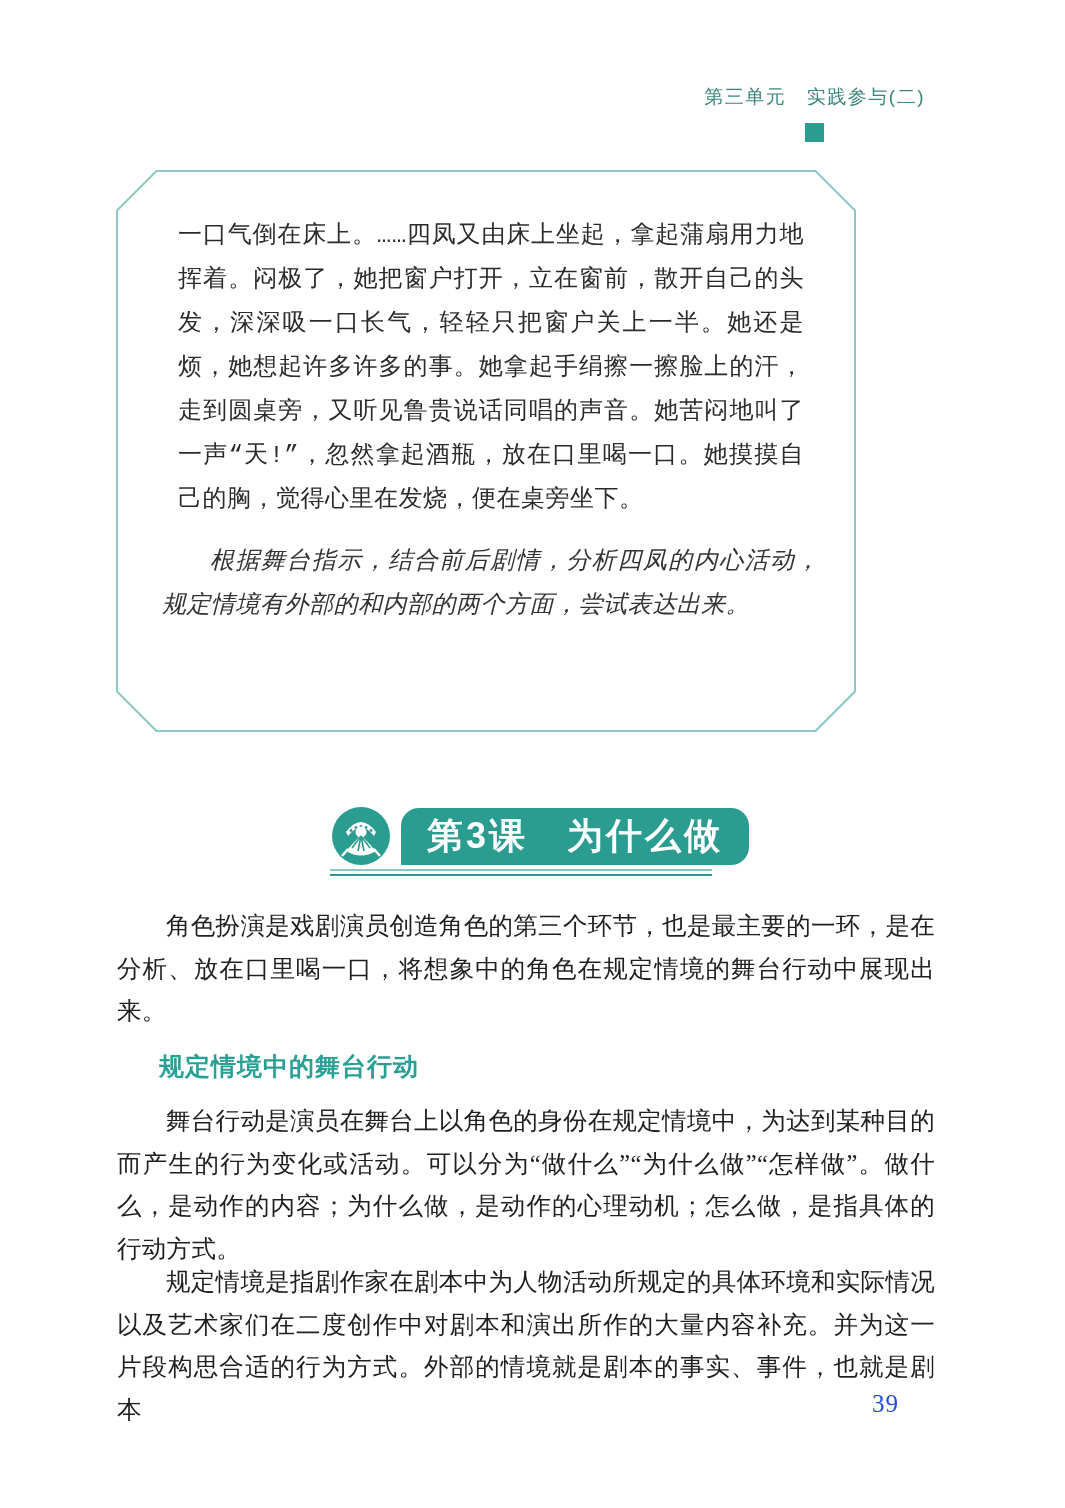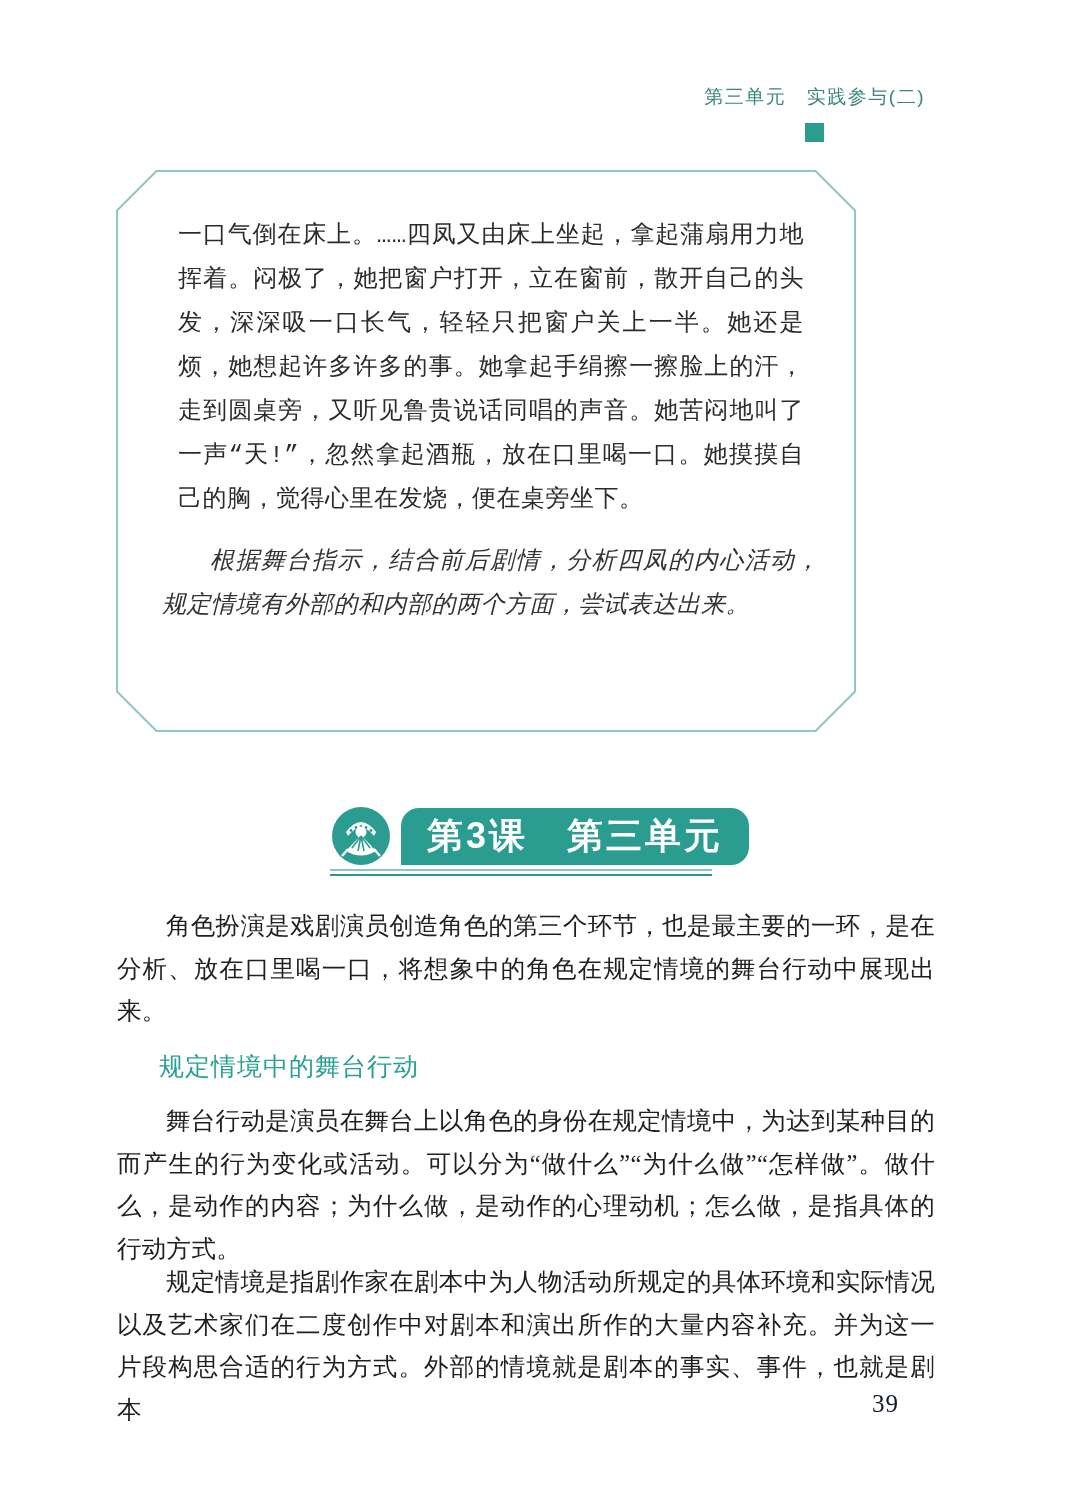--- a/index.html
+++ b/index.html
@@ -54,28 +54,28 @@
   
   .body-para{
     position:absolute;left:117px;width:818px;margin:0;
     font-size:24.5px;line-height:42.5px;text-align:justify;text-indent:2em;
     letter-spacing:0.3px;color:#1f1f1f;
   }
   .intro{top:905px;}
   .section-heading{
     position:absolute;left:159px;top:1050px;margin:0;
     font-family:"Liberation Sans","DejaVu Sans",sans-serif;
-    font-weight:normal;font-size:25px;color:#2aa095;letter-spacing:1px;
+    font-weight:bold;font-size:25px;color:#2aa095;letter-spacing:1px;
   }
   .para-1{top:1100px;}
   .para-2{top:1261px;}
   .page-number{
     position:absolute;left:872px;top:1390px;
     font-family:"Liberation Serif","DejaVu Serif",serif;
-    font-size:25px;color:#0f172a;letter-spacing:1px;
+    font-size:25px;color:#1d4ed8;letter-spacing:1px;
   }
 </style>
 </head>
 <body>
 
 <div class="page">
 
   <div class="header">
     <span>第三单元　实践参与(二)</span>
     <span class="header-square"></span>
@@ -98,21 +98,21 @@
       <circle cx="26" cy="22.5" r="1.4" fill="#2b9c90"></circle>
       <circle cx="31" cy="21.5" r="1.4" fill="#2b9c90"></circle>
       <circle cx="36" cy="22.5" r="1.4" fill="#2b9c90"></circle>
       <circle cx="41" cy="25.5" r="1.4" fill="#2b9c90"></circle>
       <circle cx="31" cy="27" r="5.5" fill="#ffffff"></circle>
       <path d="M31 30 L16 46 Q31 55 46 46 Z" fill="#ffffff"></path>
       <path d="M31 31 L22 43 M31 31 L28 46 M31 31 L34 46 M31 31 L40 43" stroke="#2b9c90" stroke-width="1.6" fill="none"></path>
       <path d="M18 44 L12 51 M44 44 L50 51" stroke="#ffffff" stroke-width="2.4" fill="none"></path>
     </svg>
     <div class="lesson-badge">
-      <span>第3课　第三单元</span>
+      <span>第3课　为什么做</span>
     </div>
   </div>
   <div class="title-underline"></div>
 
   <p class="body-para intro">角色扮演是戏剧演员创造角色的第三个环节，也是最主要的一环，是在分析、放在口里喝一口，将想象中的角色在规定情境的舞台行动中展现出来。</p>
 
   <h3 class="section-heading">规定情境中的舞台行动</h3>
 
   <p class="body-para para-1">舞台行动是演员在舞台上以角色的身份在规定情境中，为达到某种目的而产生的行为变化或活动。可以分为“做什么”“为什么做”“怎样做”。做什么，是动作的内容；为什么做，是动作的心理动机；怎么做，是指具体的行动方式。</p>
   <p class="body-para para-2">规定情境是指剧作家在剧本中为人物活动所规定的具体环境和实际情况以及艺术家们在二度创作中对剧本和演出所作的大量内容补充。并为这一片段构思合适的行为方式。外部的情境就是剧本的事实、事件，也就是剧本</p>

